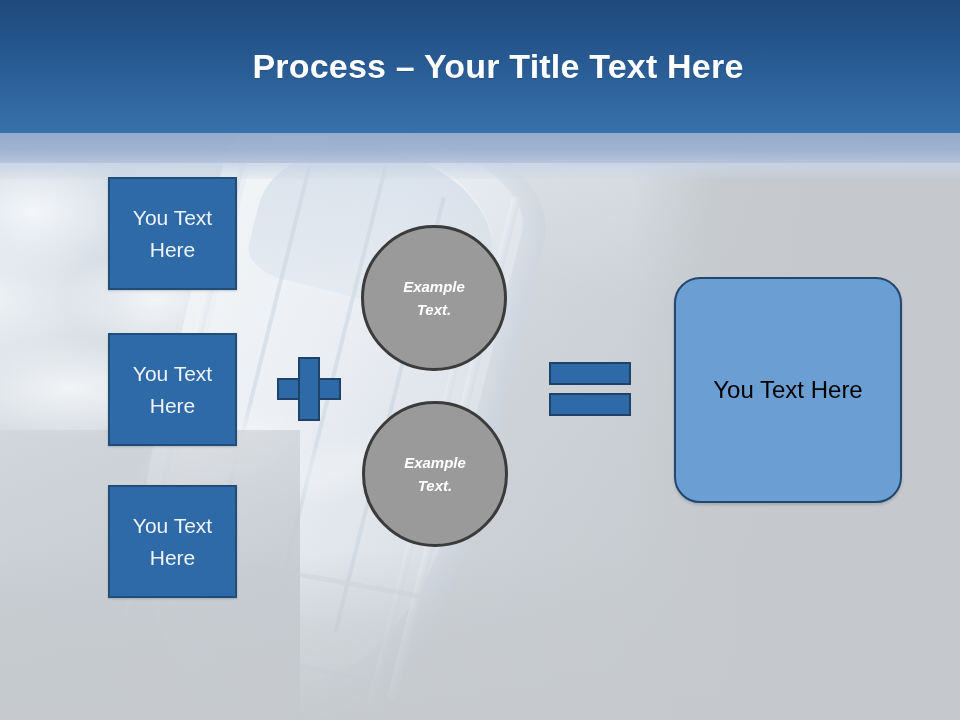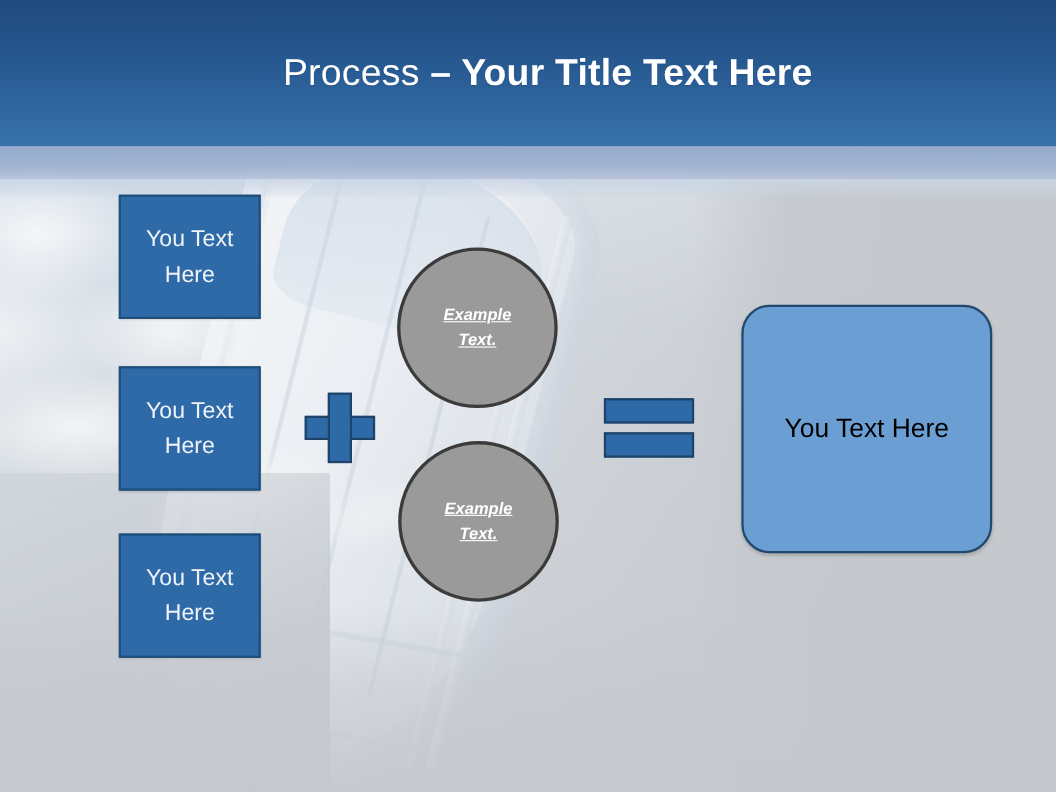--- a/index.html
+++ b/index.html
@@ -224,21 +224,21 @@
     align-items: center;
     justify-content: center;
   }
   .header-title {
     color: #ffffff;
     font-size: 34px;
     letter-spacing: 0.2px;
     white-space: nowrap;
     text-shadow: 0 1px 1px rgba(0,0,0,0.12);
   }
-  .header-title .strong { font-weight: 400; margin-left: 36px; }
+  .header-title .strong { font-weight: 700; margin-left: 36px; }
   .header-title .light  { font-weight: 700; }
 
   
   .sq {
     position: absolute;
     width: 129px;
     height: 113px;
     background: #2f6aa8;
     border: 2px solid #1f4e79;
     box-sizing: border-box;
@@ -289,21 +289,20 @@
     display: flex;
     flex-direction: column;
     align-items: center;
     justify-content: center;
     color: #ffffff;
     font-size: 15px;
     font-weight: 700;
     font-style: italic;
     line-height: 1.55;
     text-align: center;
-    text-decoration: underline;
   }
   .circ.c1 { left: 361px; top: 225px; }
   .circ.c2 { left: 362px; top: 401px; }
 
   
   .equals { position: absolute; left: 549px; top: 362px; width: 82px; height: 54px; }
   .equals .ebar {
     position: absolute;
     left: 0;
     width: 82px;

